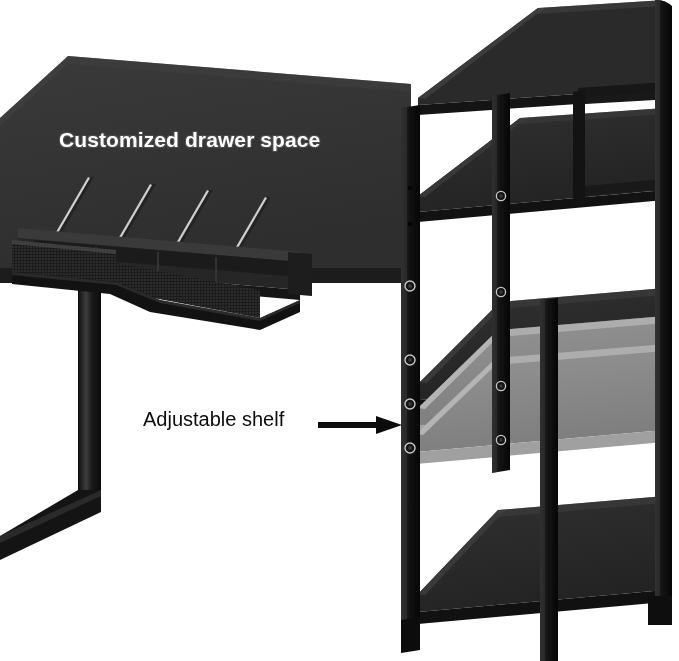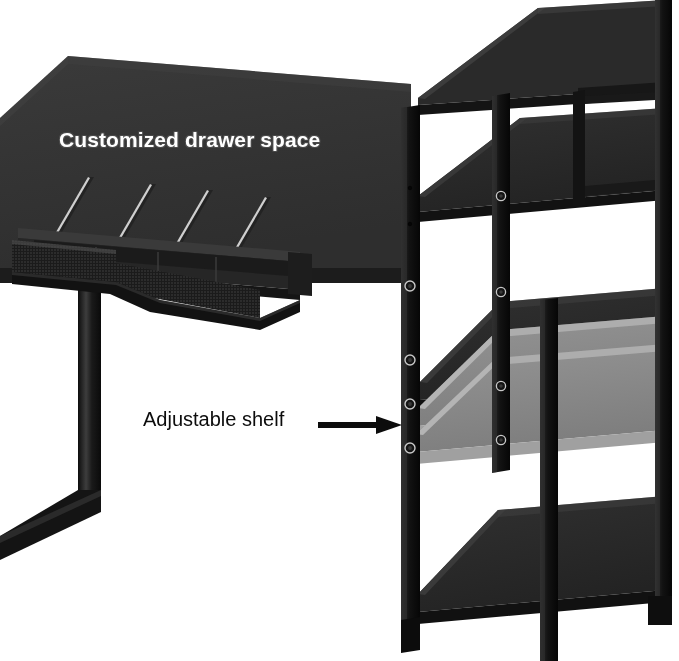--- a/index.html
+++ b/index.html
@@ -9,20 +9,21 @@
   }
   body {
     font-family: "Liberation Sans", sans-serif;
   }
   #scene {
     position: relative;
     width: 679px;
     height: 661px;
     background: #ffffff;
     overflow: hidden;
+    border-radius: 22px;
   }
   #scene svg.art {
     position: absolute;
     left: 0;
     top: 0;
     width: 679px;
     height: 661px;
     display: block;
   }
   .anno {

